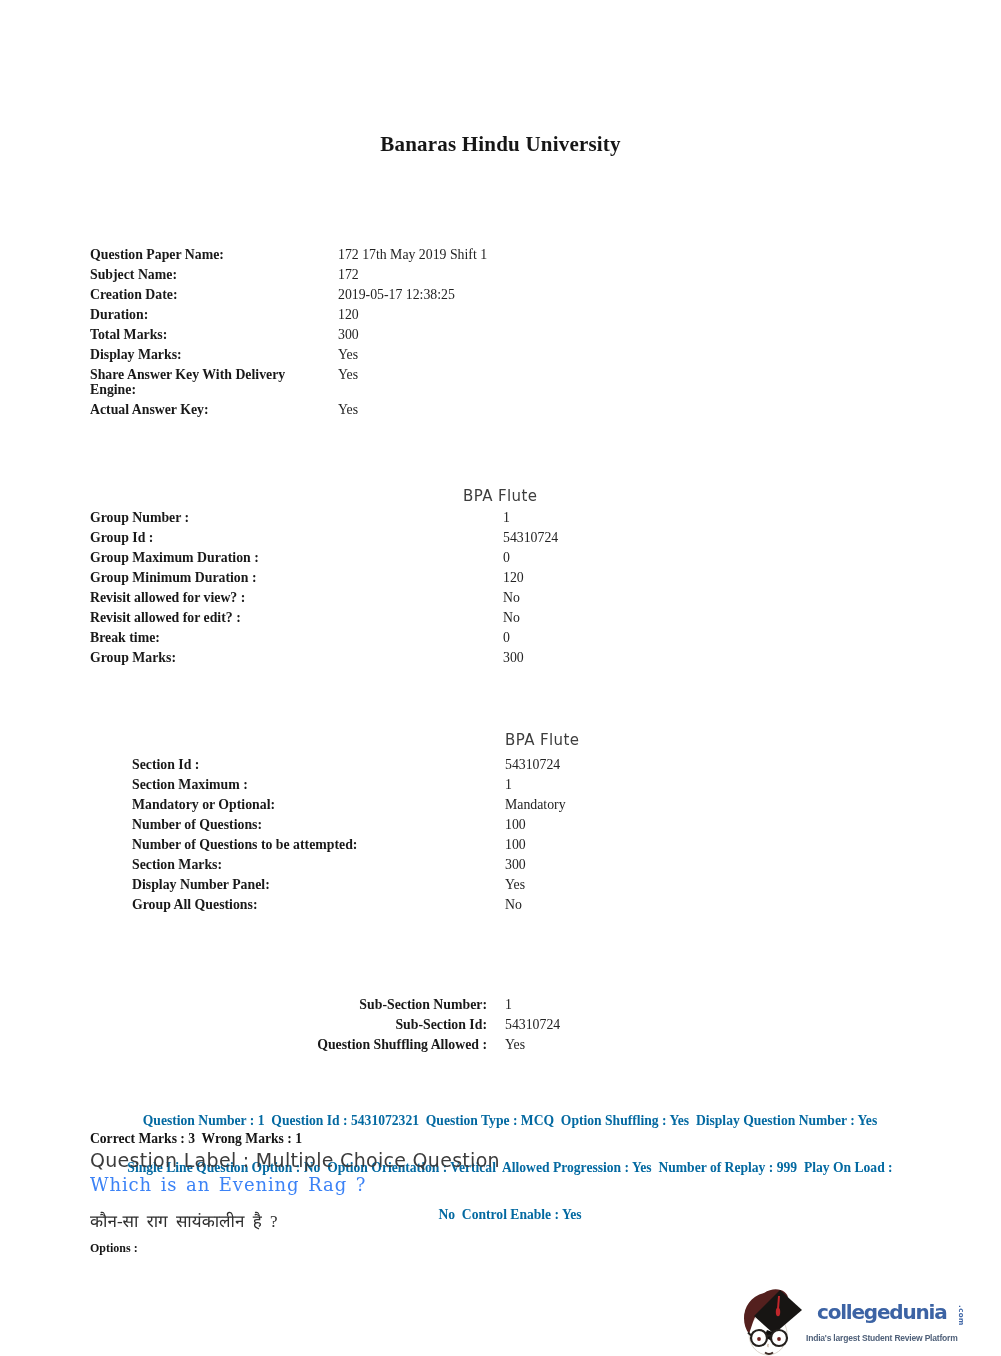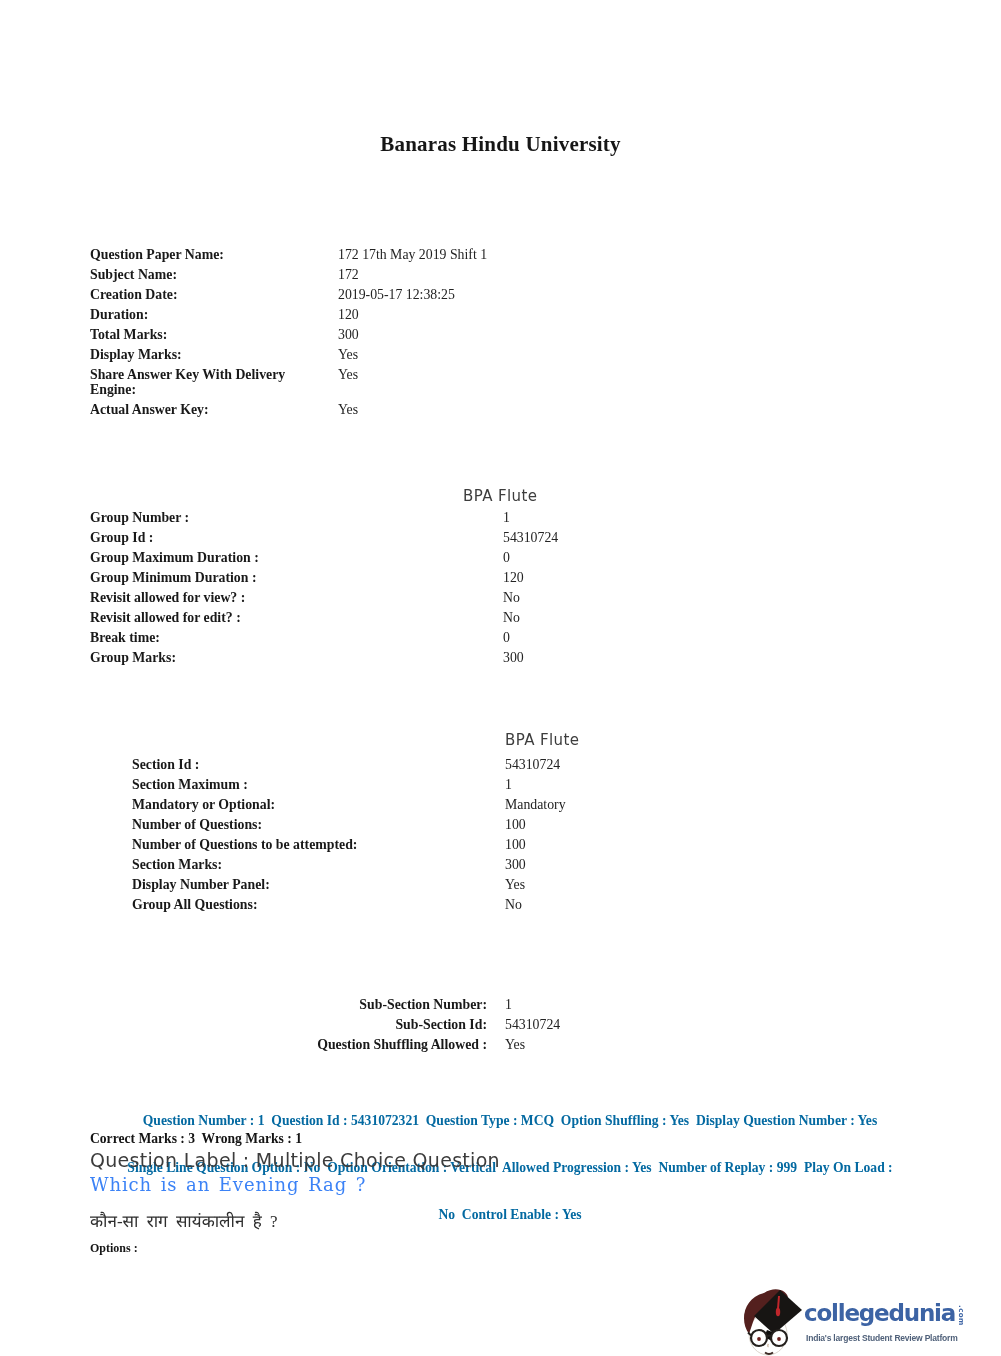--- a/index.html
+++ b/index.html
@@ -60,23 +60,23 @@
     position:absolute; left:90px; top:1173px;
     font-family:"Liberation Serif", "DejaVu Sans", serif;
     font-size:17px; color:#2e2e2e; word-spacing:4px;text-align:right;
   }
   .q-options {
     position:absolute; left:90px; top:1205px;
     font-size:12px; font-weight:bold; color:#161616;
   }
   .logo { position:absolute; left:738px; top:1246px; width:263px; height:88px; }
   .logo-brand {
-    position:absolute; left:66px; top:20px;
-    font-family:"DejaVu Sans", sans-serif;
-    font-size:23px; font-weight:bold; letter-spacing:-1.2px; line-height:1;
+    position:absolute; left:79px; top:20px;
+    font-family:"DejaVu Sans", sans-serif;
+    font-size:20px; font-weight:bold; letter-spacing:-1.2px; line-height:1;
   }
   .logo-tld {
     position:absolute; left:219px; top:23px;
     font-family:"DejaVu Sans", sans-serif;
     font-size:7px; font-weight:bold; letter-spacing:0.5px;
     writing-mode:vertical-rl;
   }
   .logo-tagline {
     position:absolute; left:68px; top:51px;
     font-family:"Liberation Sans", sans-serif;

